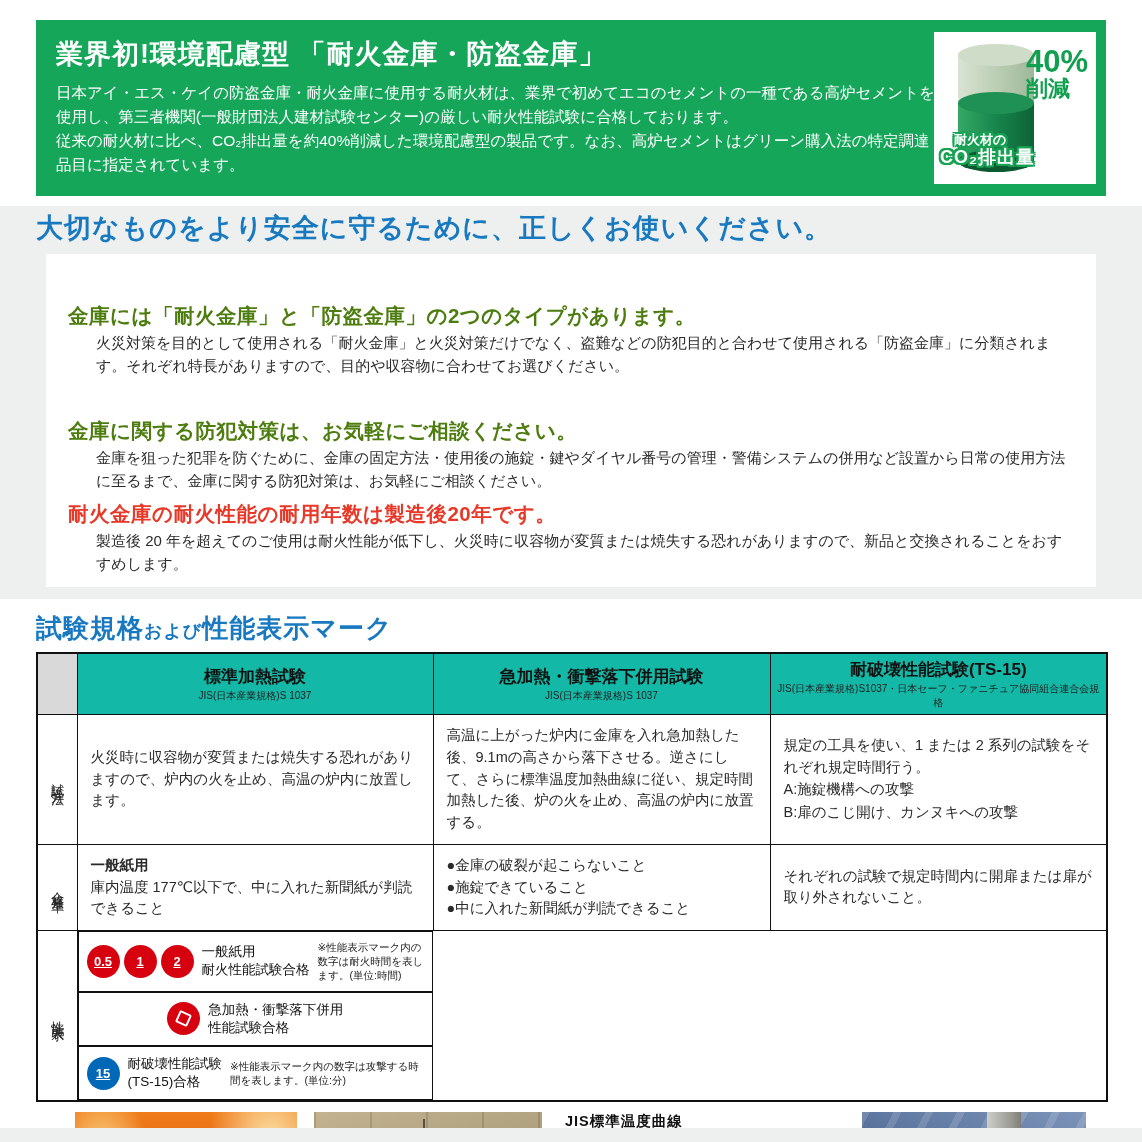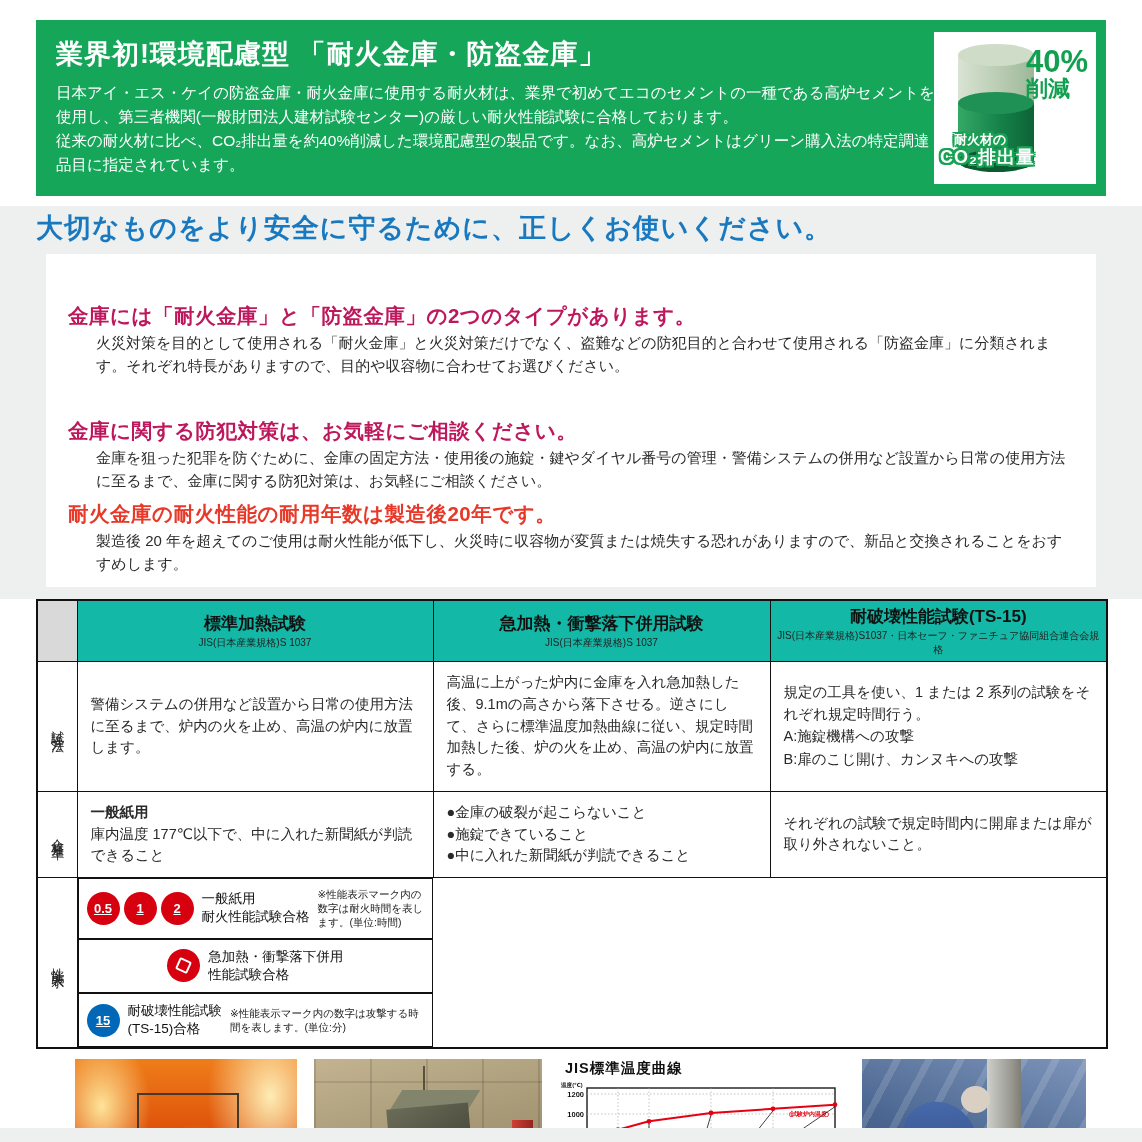--- a/index.html
+++ b/index.html
@@ -32,21 +32,21 @@
     text-shadow:-2px -2px 0 #17a254,2px -2px 0 #17a254,-2px 2px 0 #17a254,2px 2px 0 #17a254,
       0 -2px 0 #17a254,0 2px 0 #17a254,-2px 0 0 #17a254,2px 0 0 #17a254; line-height:1.1; }
   .co2-cap .l1 { font-size:13px; display:block; margin-left:14px;font-family:Liberation Mono, monospace; }
   .co2-cap .l2 { font-size:18px; letter-spacing:1px; }
 
   
   .gray-band { margin-top:10px; background:#edf0ee; padding:4px 0 12px; }
   .lead-heading { margin:0 36px; font-size:27px; font-weight:bold; color:#1879c0; letter-spacing:1px; }
   .advice-panel { margin:8px 46px 0; background:#fff; padding:8px 22px 12px; }
   .sec-heading { font-size:20.5px; font-weight:bold; margin-top:8px; letter-spacing:.5px; }
-  .sec-heading.green { color:#be185d;margin-top:40px; }
+  .sec-heading.green { color:#4d7c0f;margin-top:40px; }
   .sec-heading.red { color:#e73828; }
   .sec-body { font-size:15px; line-height:1.5; margin-top:2px; color:#2b2b2b;margin-left:28px; }
 
   
   .heading2 { margin:12px 36px 6px; color:#1879c0; font-weight:bold; font-size:26px; letter-spacing:1px;}
   .heading2 .small { font-size:18px; }
   table.test-table { margin:0 36px; border-collapse:collapse; width:1070px; table-layout:fixed; }
   .test-table th, .test-table td { border:1.5px solid #111; vertical-align:middle; }
   .test-table { border:2px solid #111; }
   th.col-h { background:#14b8a6; text-align:center; padding:4px 2px; height:48px; }
@@ -144,20 +144,23 @@
     <div class="advice-panel">
       <div class="sec-heading green">金庫には「耐火金庫」と「防盗金庫」の2つのタイプがあります。</div>
       <div class="sec-body">火災対策を目的として使用される「耐火金庫」と火災対策だけでなく、盗難などの防犯目的と合わせて使用される「防盗金庫」に分類されます。それぞれ特長がありますので、目的や収容物に合わせてお選びください。</div>
       <div class="sec-heading green">金庫に関する防犯対策は、お気軽にご相談ください。</div>
       <div class="sec-body">金庫を狙った犯罪を防ぐために、金庫の固定方法・使用後の施錠・鍵やダイヤル番号の管理・警備システムの併用など設置から日常の使用方法に至るまで、金庫に関する防犯対策は、お気軽にご相談ください。</div>
       <div class="sec-heading red">耐火金庫の耐火性能の耐用年数は製造後20年です。</div>
       <div class="sec-body">製造後 20 年を超えてのご使用は耐火性能が低下し、火災時に収容物が変質または焼失する恐れがありますので、新品と交換されることをおすすめします。</div>
     </div>
   </div>
 
+  <div class="heading2">
+    <span>試験規格</span><span class="small">および</span><span>性能表示マーク</span>
+  </div>
 
   <table class="test-table">
     <colgroup>
         <col style="width:40px">
         <col style="width:356px">
         <col style="width:337px">
         <col style="width:337px">
       </colgroup>
     <tbody>
         <tr>
@@ -170,21 +173,21 @@
         <div class="col-title">急加熱・衝撃落下併用試験</div>
         <div class="col-sub">JIS(日本産業規格)S 1037</div>
       </th>
       <th class="col-h">
         <div class="col-title">耐破壊性能試験(TS-15)</div>
         <div class="col-sub">JIS(日本産業規格)S1037・日本セーフ・ファニチュア協同組合連合会規格</div>
       </th>
     </tr>
     <tr style="height:102px">
       <td class="vlabel">試験方法</td>
-      <td class="cell">警備システムの併用など設置から日常の使用方法に至るまで、炉内の火を止め、高温の炉内に放置します。</td>
+      <td class="cell">火災時に収容物が変質または焼失する恐れがありますので、炉内の火を止め、高温の炉内に放置します。</td>
       <td class="cell">高温に上がった炉内に金庫を入れ急加熱した後、9.1mの高さから落下させる。逆さにして、さらに標準温度加熱曲線に従い、規定時間加熱した後、炉の火を止め、高温の炉内に放置する。</td>
       <td class="cell">
         <div>規定の工具を使い、1 または 2 系列の試験をそれぞれ規定時間行う。</div>
         <div class="sub-line">A:施錠機構への攻撃</div>
         <div class="sub-line">B:扉のこじ開け、カンヌキへの攻撃</div>
       </td>
     </tr>
     <tr style="height:84px">
       <td class="vlabel">合格基準</td>
       <td class="cell">

